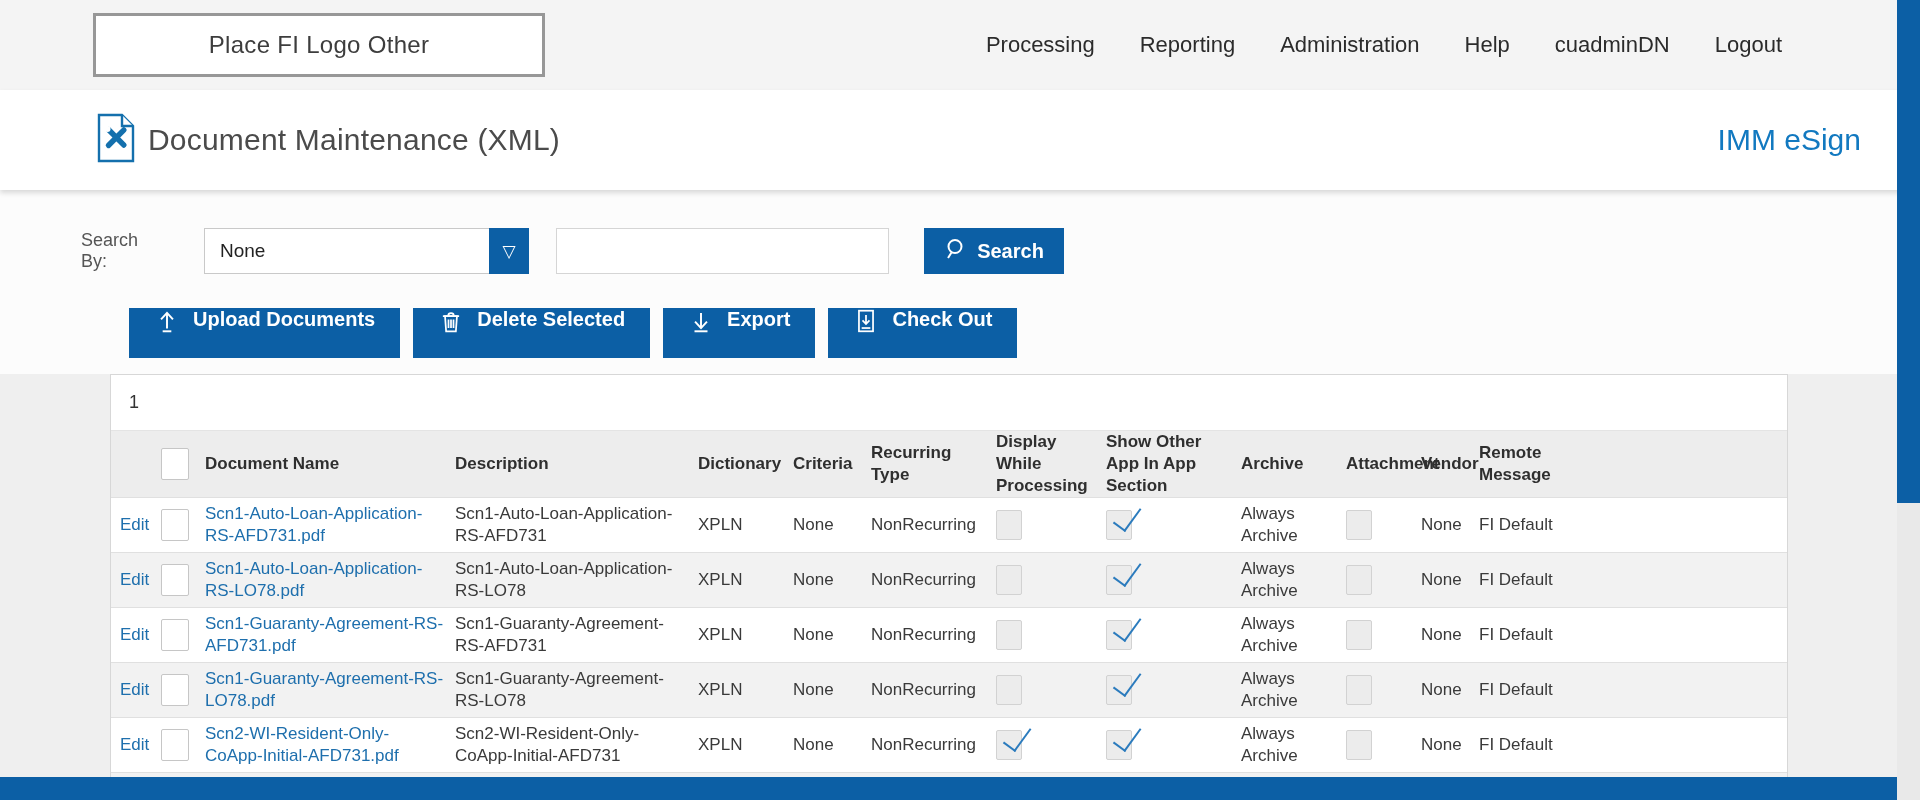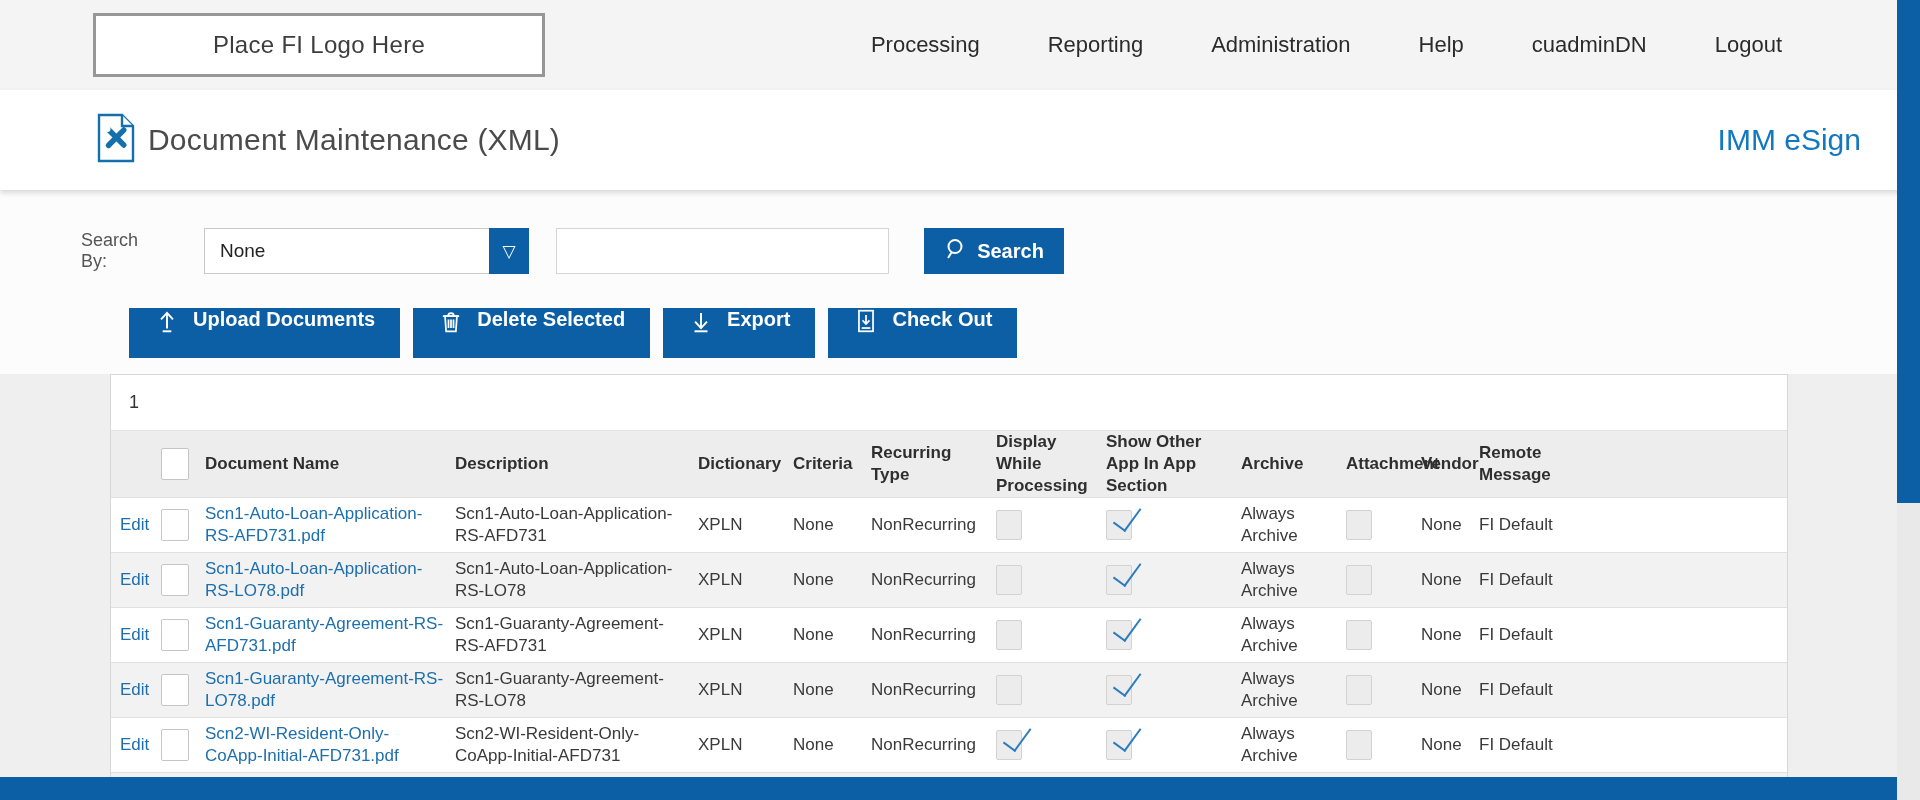--- a/index.html
+++ b/index.html
@@ -5,21 +5,21 @@
   * { margin:0; padding:0; box-sizing:border-box; }
   html,body { width:1920px; height:800px; overflow:hidden;
     font-family:"Liberation Sans","DejaVu Sans",sans-serif; background:#efefef; }
 
   
   .topbar { height:90px; background:#f4f4f4; display:flex; align-items:center;
     justify-content:space-between; padding:0 138px 0 93px; }
   .logo-box { width:452px; height:64px; background:#fff; border:3px solid #979797;
     display:flex; align-items:center; justify-content:center;
     font-size:24px; color:#3d3d3d; letter-spacing:.3px; }
-  .nav { display:flex; align-items:center; gap:68px; }
+  .nav { display:flex; align-items:center; gap:45px; }
   .nav a { text-decoration:none; color:#2b2b2b; font-size:22px; cursor:pointer; white-space:nowrap; }
 
   
   .page-header { height:100px; background:#fff; display:flex; align-items:center;
     padding:0 59px 0 96px; box-shadow:0 3px 5px rgba(0,0,0,.14); position:relative; z-index:2; }
   .ph-icon { margin-right:12px; flex:0 0 auto; }
   .ph-title { font-size:30px; color:#4b4b4b; letter-spacing:.2px; flex:1 1 auto; }
   .ph-brand { font-size:30px; color:#1279c0; font-weight:normal; white-space:nowrap; }
 
   
@@ -75,21 +75,21 @@
   .scrollbar-thumb { width:23px; height:503px; background:#0c5fa5; cursor:pointer; }
   .wrap { position:relative; width:1920px; height:800px; }
 </style>
 </head>
 <body>
 
 <div class="wrap">
 
   <div class="topbar">
     <div class="logo-box">
-      <span>Place FI Logo Here</span>
+      <span>Place FI Logo Other</span>
     </div>
     <div class="nav">
       <a>Processing</a>
       <a>Reporting</a>
       <a>Administration</a>
       <a>Help</a>
       <a>cuadminDN</a>
       <a>Logout</a>
     </div>
   </div>

